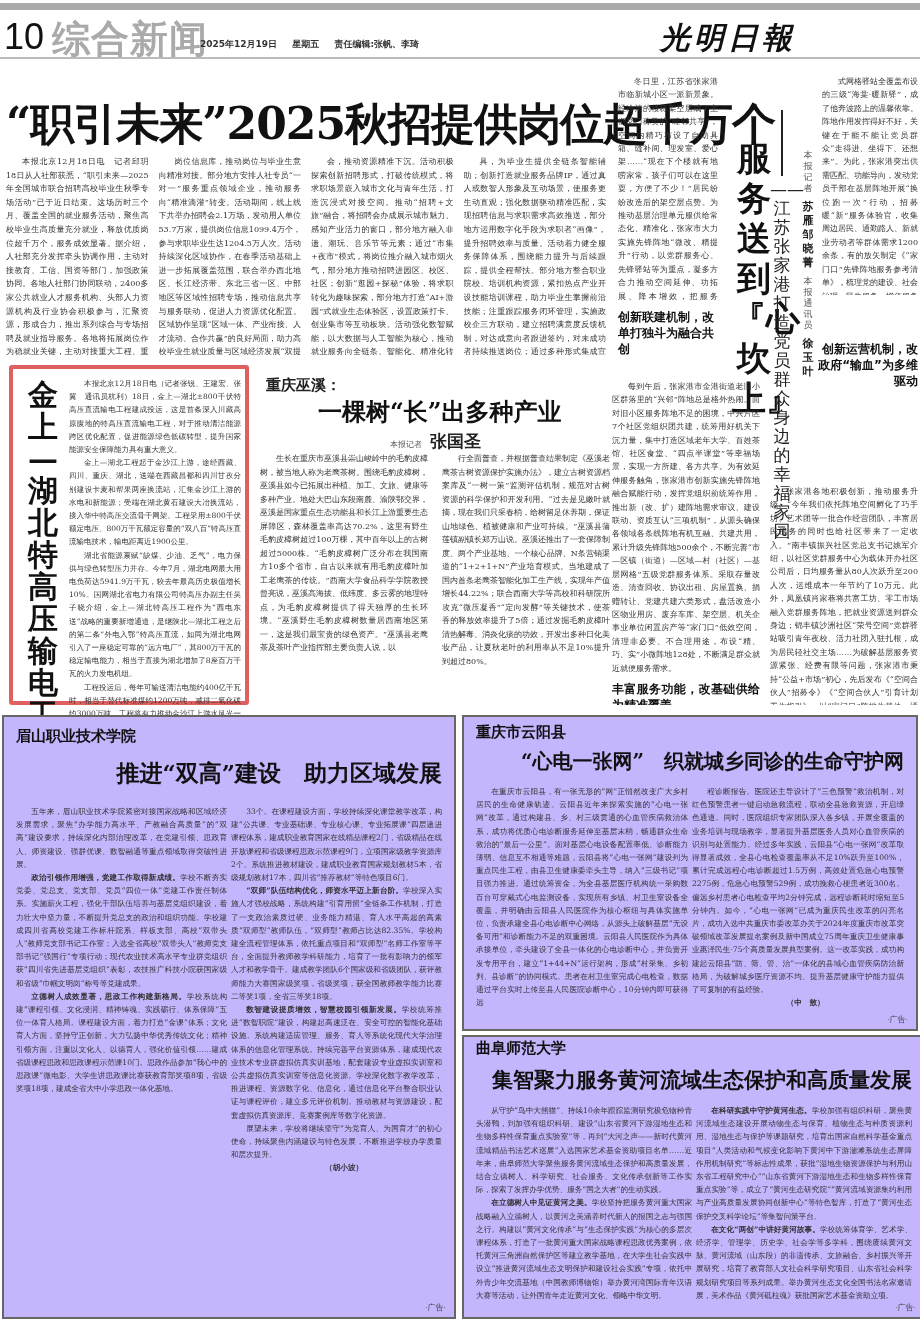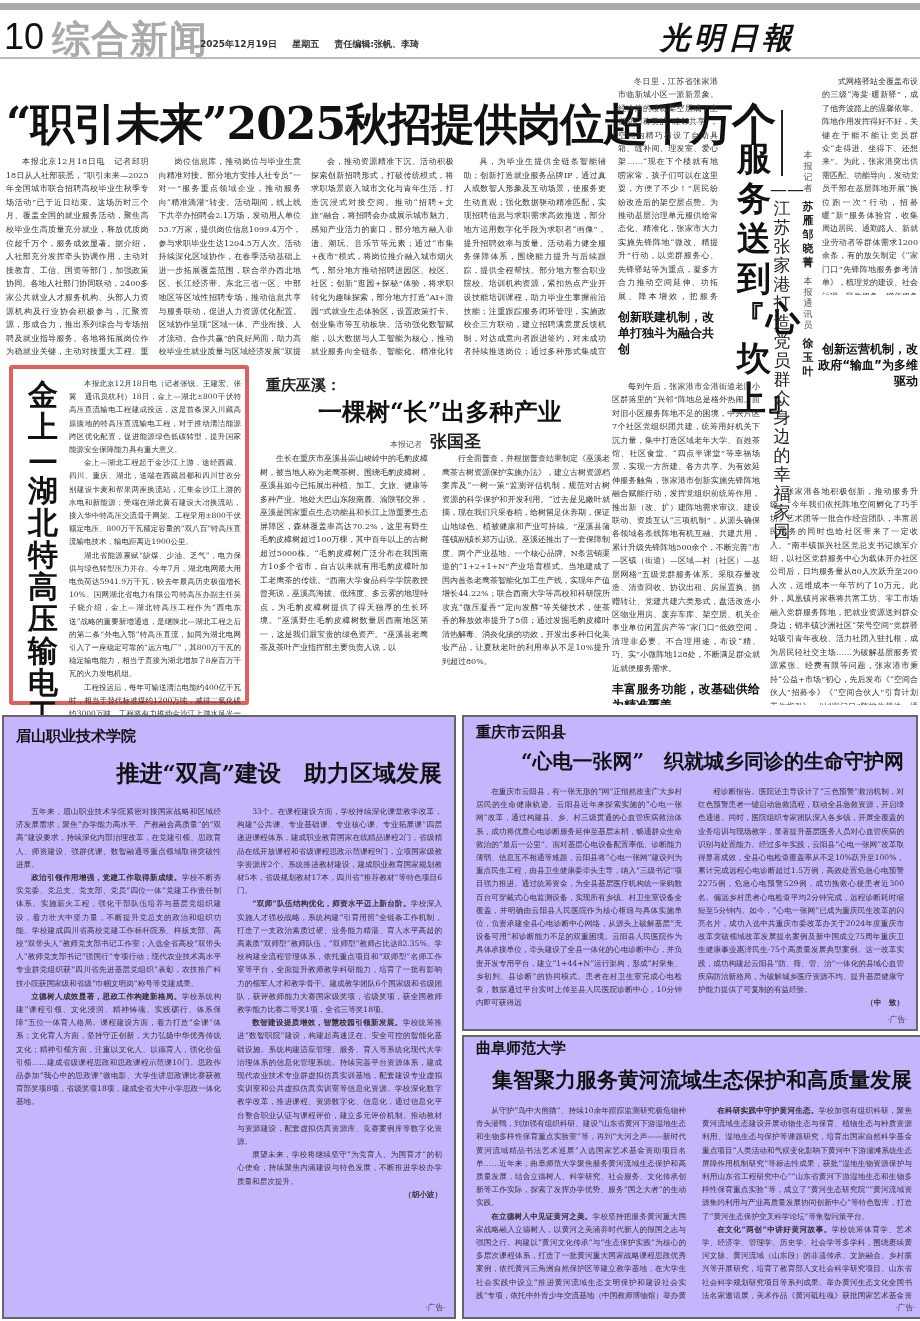--- a/index.html
+++ b/index.html
@@ -39,24 +39,24 @@
 .art3-rightcol p{text-indent:2em}
 .subhead{font:bold 12px/16px "DejaVu Sans",sans-serif;color:#111;margin:6px 0 4px}
 .art3-sh1{position:absolute;left:618px;top:303px;width:100px}
 .art3-sh2{position:absolute;left:812px;top:335px;width:106px;text-align:right}
 .art3-low{position:absolute;left:612px;top:380px;width:306px;height:325px;display:grid;grid-template-columns:1fr 1fr;column-gap:10px}
 .art3-low .col{overflow:hidden;font:8px/13.4px "DejaVu Serif",serif;color:#333;text-align:justify}
 .art3-low p{text-indent:2em}
 .ad{position:absolute;border:2px solid #666;background:#c4b5fd}
 .ad .org{font:bold 15px "DejaVu Sans",sans-serif;color:#111}
 .ad .atitle{font:bold 23px "DejaVu Serif",serif;color:#111;text-align:right}
-.ad .cols{display:grid;grid-template-columns:1fr 1fr;column-gap:16px}
+.ad .cols{display:grid;grid-template-columns:1fr 1fr;column-gap:4px}
 .ad .cols .col{overflow:hidden;font:7.6px/13.2px "DejaVu Serif",serif;color:#333;text-align:justify}
 .ad p{text-indent:2em}
-.ad .sign{text-align:right;font-weight:bold}
+.ad .sign{text-align:center;font-weight:bold}
 .ad .adtag{position:absolute;right:8px;bottom:4px;font:8px "DejaVu Serif",serif;color:#444}
 </style>
 </head>
 <body>
 
 <div class="topbar"></div>
 <div class="masthead">
   <div class="pgnum">10</div>
   <div class="section">综合新闻</div>
   <div class="meta">

